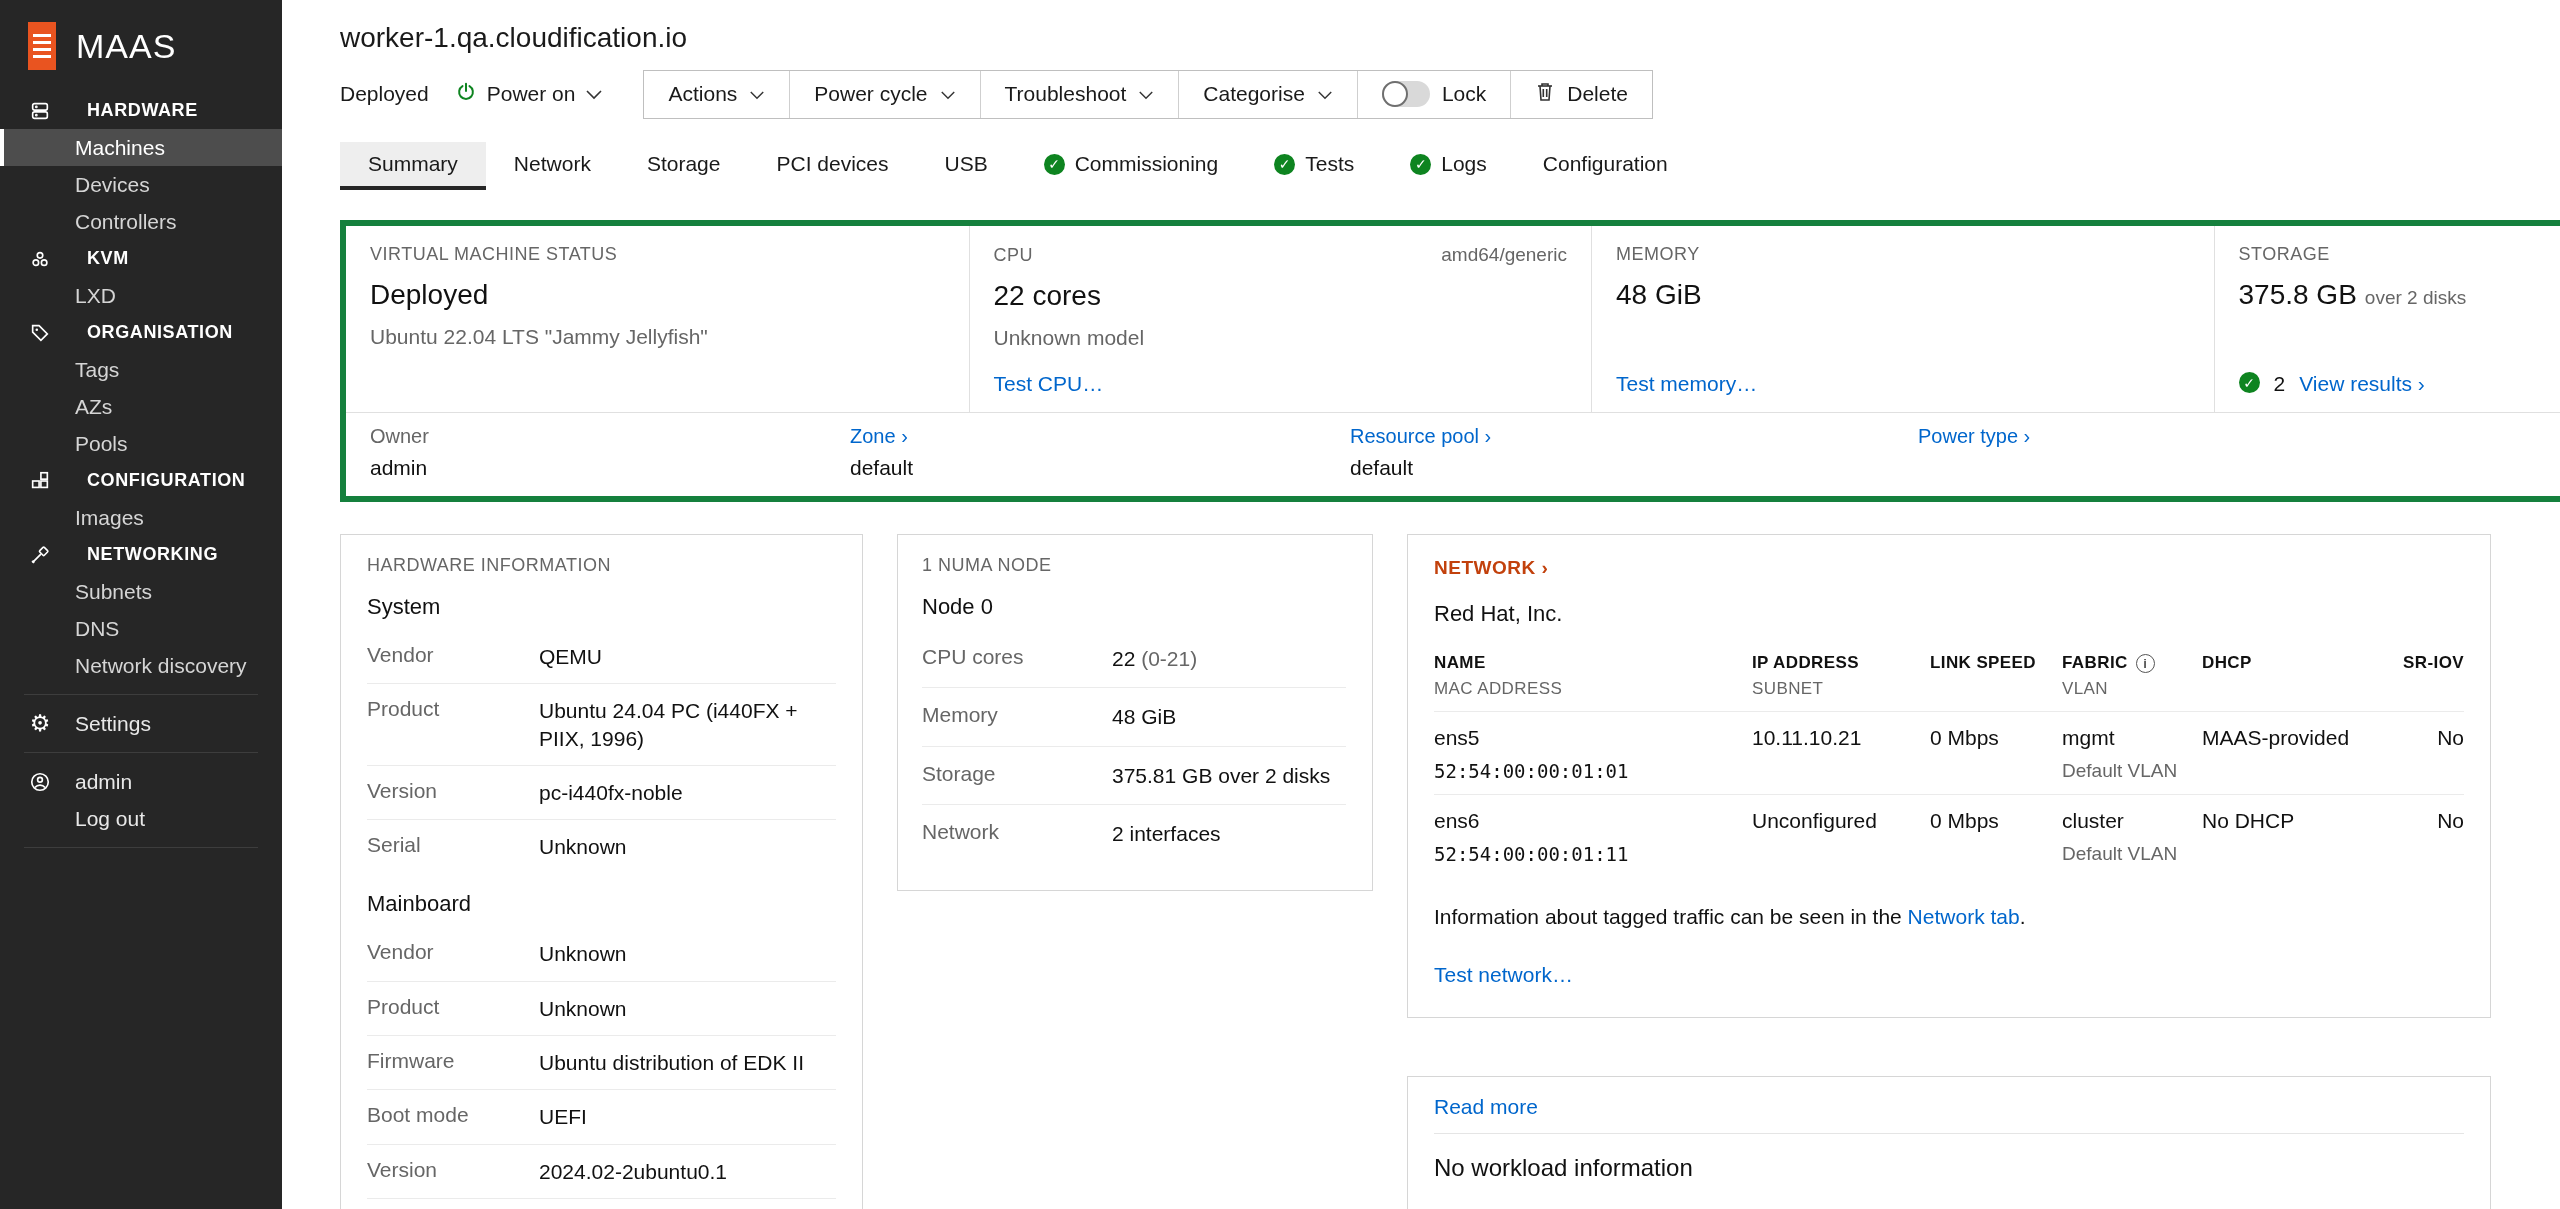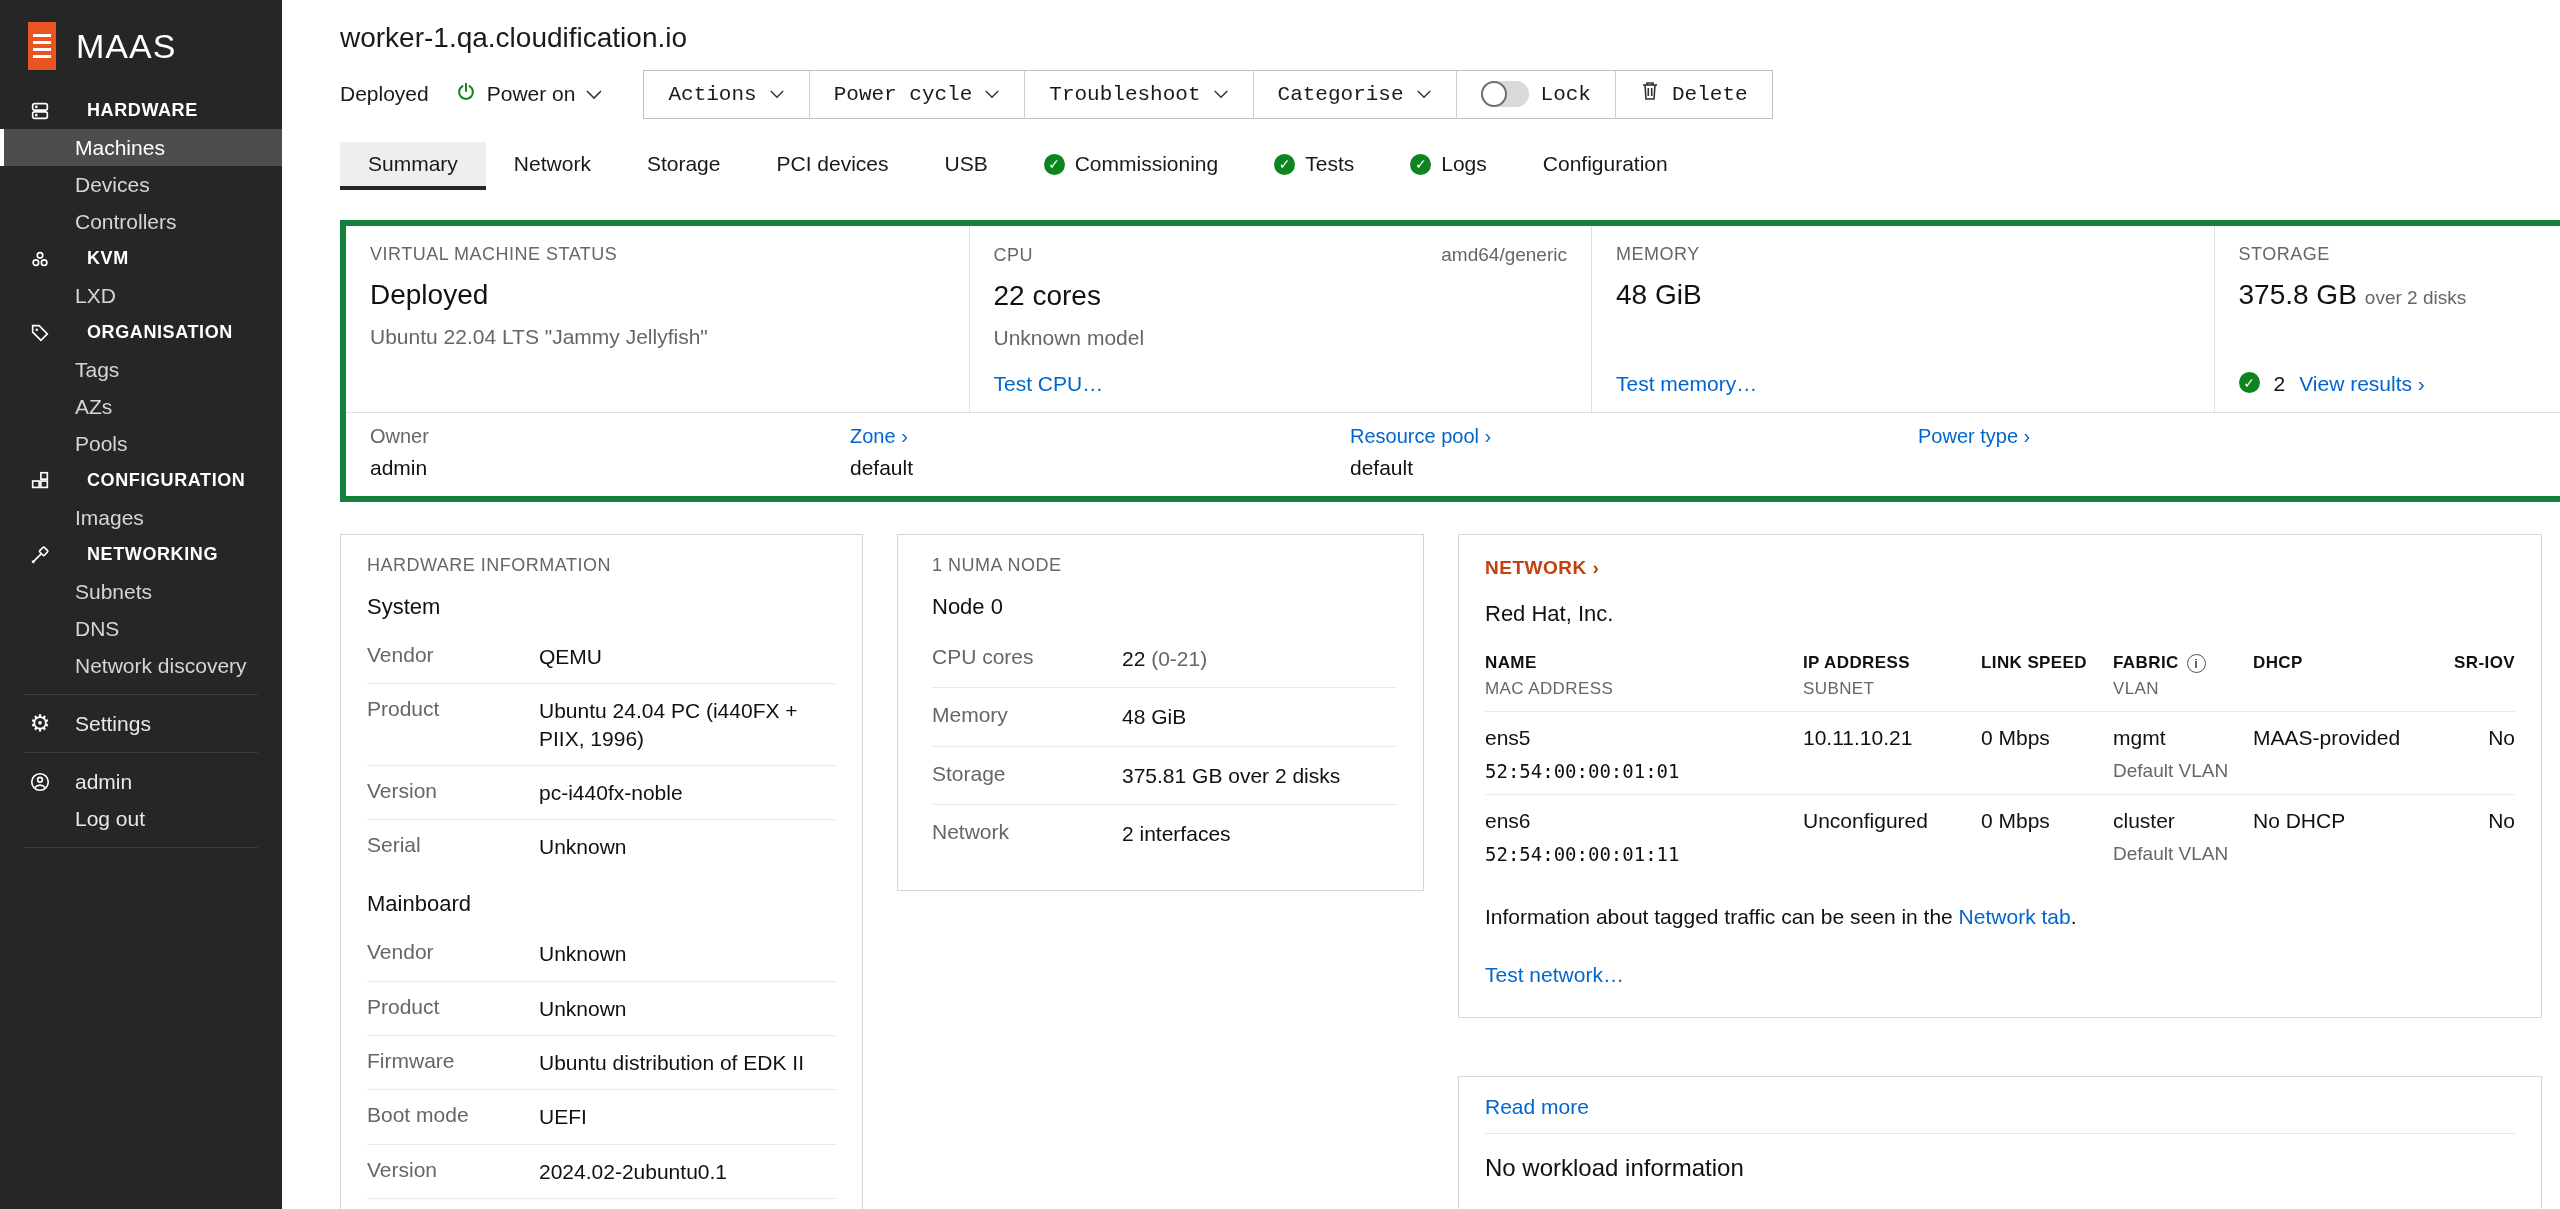--- a/index.html
+++ b/index.html
@@ -24,21 +24,21 @@
   .nav-foot-item.noicon { padding-left:75px; }
   .gear-glyph { font-family:"DejaVu Sans",sans-serif; font-size:23px; color:#fff; line-height:1; }
 
   
   .main { flex:1; padding:0 18px 0 58px; }
   .page-title { font-size:28px; font-weight:400; color:#1a1a1a; margin-top:22px; }
 
   .action-bar { display:flex; align-items:center; margin-top:16px; height:48px; }
   .status-text { font-size:21px; color:#1a1a1a; margin-right:26px; }
   .power-btn { display:flex; align-items:center; gap:10px; background:none; border:none; font-family:inherit; font-size:21px; color:#1a1a1a; cursor:pointer; margin-right:40px; }
-  .btn-group { display:flex; align-items:stretch; border:1px solid #bfbfbf; height:49px;font-family:Liberation Mono, monospace; }
+  .btn-group { display:flex; align-items:stretch; border:1px solid #bfbfbf; height:49px; }
   .grp-btn { display:flex; align-items:center; gap:12px; padding:0 24px; background:#fff; border:none; border-left:1px solid #cfcfcf; font-family:inherit; font-size:21px; color:#1a1a1a; cursor:pointer; }
   .grp-btn:first-child { border-left:none; }
   .toggle { width:48px; height:26px; background:#d9d9d9; border-radius:14px; position:relative; display:inline-block; }
   .toggle .knob { position:absolute; left:0; top:0; width:26px; height:26px; border-radius:50%; background:#fff; border:2px solid #6f6f6f; }
   .chev { display:inline-block; }
 
   
   .tabs { display:flex; margin-top:24px; }
   .tab { display:flex; align-items:center; gap:10px; height:48px; padding:0 28px; font-size:21px; color:#1a1a1a; cursor:pointer; border-bottom:4px solid transparent; }
   .tab.active { background:#eeeeee; border-bottom:4px solid #262626; }
@@ -62,21 +62,21 @@
   .meta-row { border-top:1px solid #e0e0e0; display:grid; grid-template-columns:480px 500px 568px 1fr auto; padding:12px 24px 16px 24px; }
   .meta-label { font-size:20px; color:#666; }
   a.meta-link { font-size:20px; color:#0066cc; text-decoration:none; cursor:pointer; }
   .meta-value { font-size:21px; color:#111; margin-top:8px; }
   .meta-cell.right { text-align:right; }
 
   
   .lower { display:flex; margin-top:32px; width:2202px; gap:34px; align-items:flex-start; }
   .panel { border:1px solid #d6d6d6; background:#fff; }
   .hw-panel { width:523px; padding:20px 26px 24px 26px; }
-  .numa-panel { width:527px; padding:20px 26px 28px 34px; }
+  .numa-panel { width:476px; padding:20px 26px 28px 24px; }
   .right-col { width:1084px; display:flex; flex-direction:column; }
   .net-panel { width:100%; padding:22px 26px 30px 26px; }
   .wl-panel { width:100%; margin-top:58px; padding:18px 26px 24px 26px; }
 
   .sect-title { font-size:22px; color:#111; padding:18px 0 10px 0; }
   .kv-row { display:grid; grid-template-columns:172px 1fr; padding:13px 0; border-top:1px solid #ebebeb; }
   .kv-row.first { border-top:none; }
   .kv-label { font-size:21px; color:#666; }
   .kv-value { font-size:21px; color:#111; line-height:1.3; }
   .kv-note { color:#666; }

